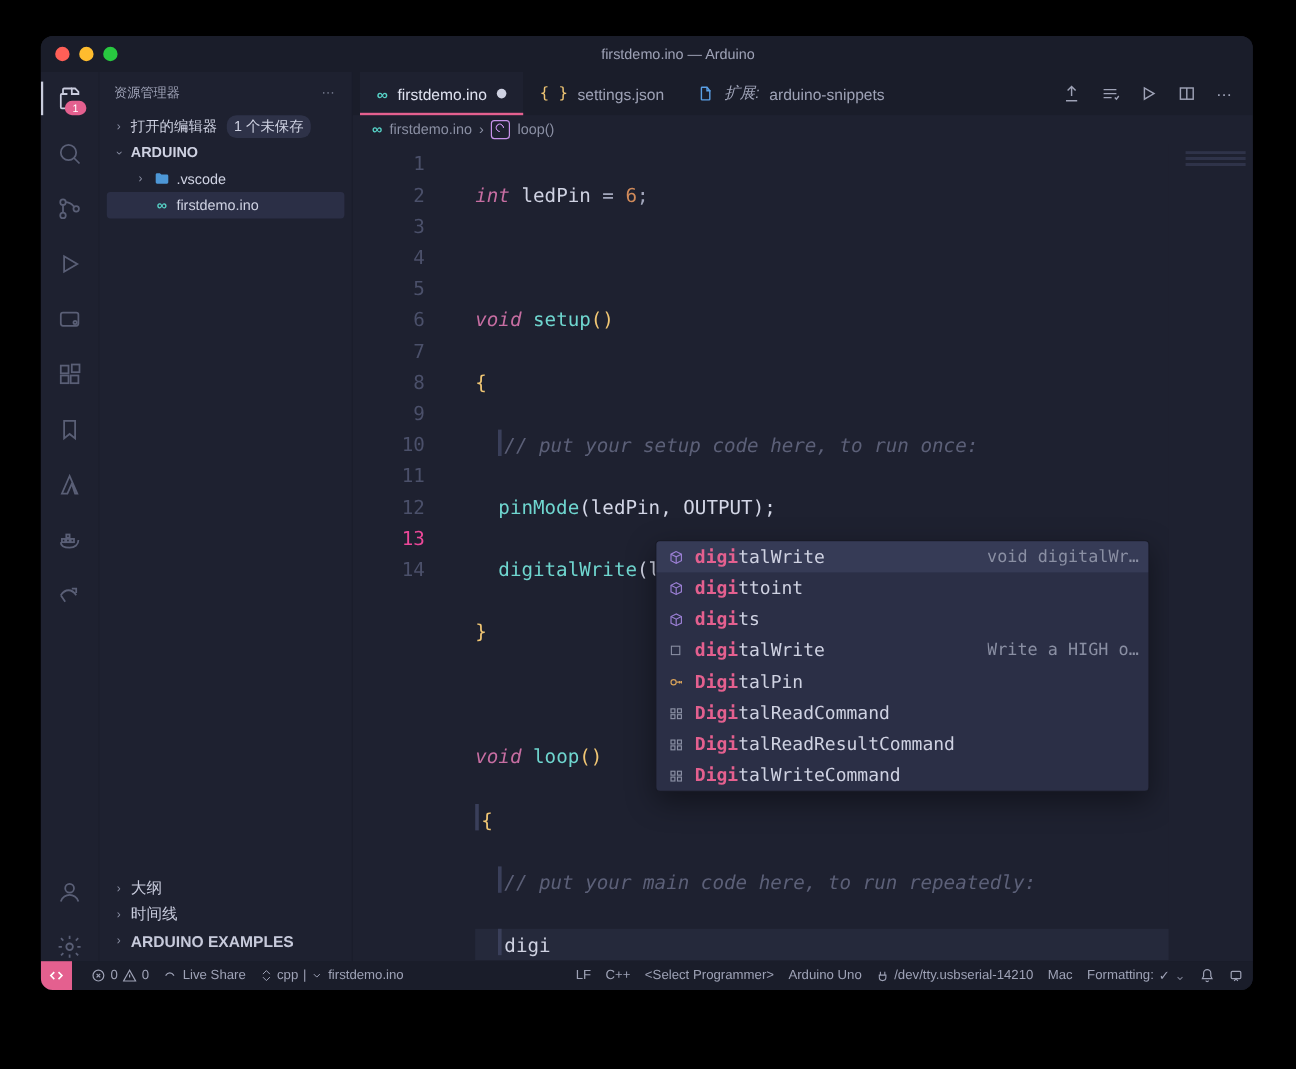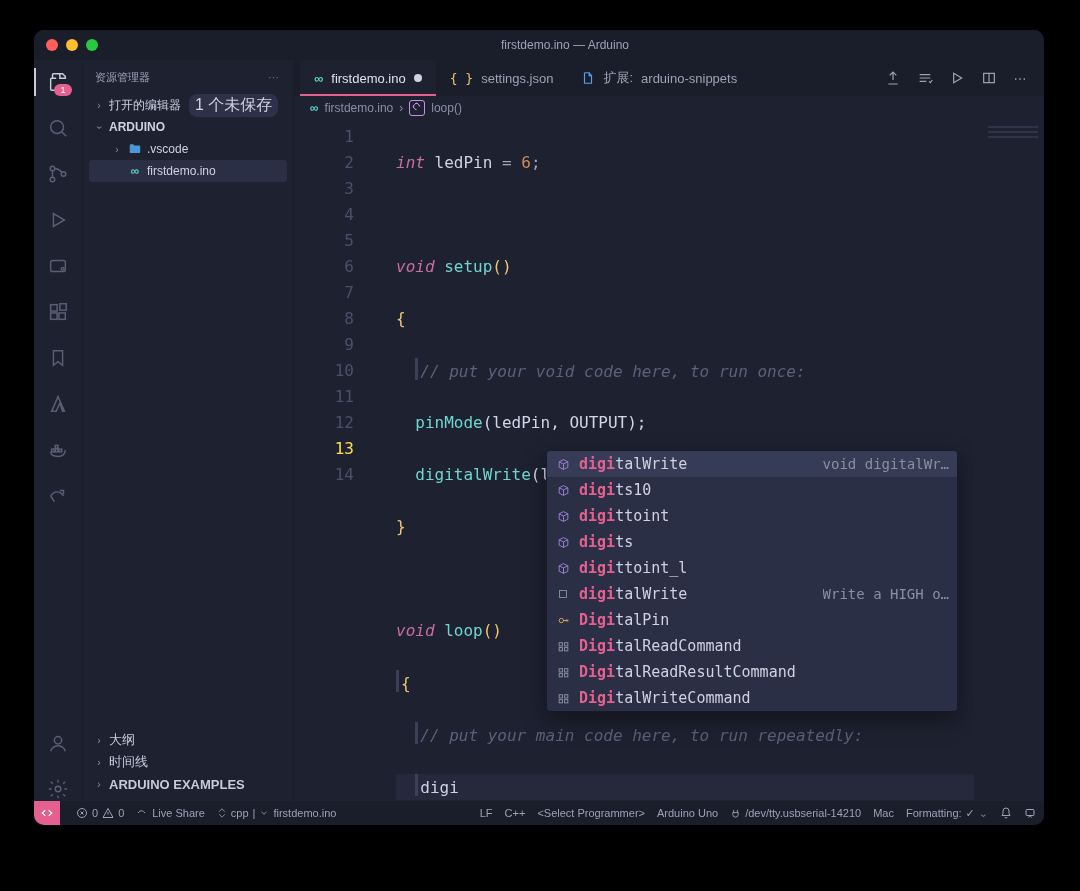--- a/index.html
+++ b/index.html
@@ -51,21 +51,21 @@
   .activitybar .spacer{flex:1;}
   
   .sidebar{width:210px;background:var(--bg);display:flex;flex-direction:column;border-right:1px solid rgba(0,0,0,0.1);min-height:0;justify-content:space-between;}
   .side-header{height:34px;display:flex;align-items:center;padding:0 12px;color:#9ea2b6;font-size:11px;justify-content:space-between;}
   .side-header .dots{color:#6a6f82;letter-spacing:2px;}
   .side-section{padding:0 6px;color:#cfd2e2;font-size:12px;}
   .row{display:flex;align-items:center;gap:4px;height:22px;padding:0 4px;border-radius:3px;}
   .row.sel{background:var(--sel);}
   .row .tw{width:12px;text-align:center;color:#8a8fa3;font-size:10px;}
   .row .ico{width:16px;height:16px;display:inline-flex;align-items:center;justify-content:center;}
-  .badge-save{background:#2e3248;border-radius:8px;padding:1px 6px;font-size:16px;color:#cfd2e2;margin-left:4px;}
+  .badge-save{background:#2e3248;border-radius:8px;padding:1px 6px;font-size:12px;color:#cfd2e2;margin-left:4px;}
   .side-bottom{margin-top:auto;padding:4px 0 6px;}
   .side-bottom .row{padding-left:10px;color:#c7cadb;}
   
   .main{flex:1;display:flex;flex-direction:column;min-width:0;}
   .tabbar{height:36px;background:var(--tabbar);display:flex;align-items:stretch;padding:0 6px;}
   .tab{display:flex;align-items:center;gap:8px;padding:0 14px;color:#9ea2b6;font-size:13px;}
   .tab.active{background:var(--tab-active);color:#dfe2f0;position:relative;}
   .tab.active::after{content:"";position:absolute;left:0;right:0;bottom:0;height:2px;background:var(--accent);}
   .tab .mod{width:8px;height:8px;border-radius:50%;background:#cfd2e2;display:inline-block;}
   .tab .ico-inf{color:var(--teal);font-weight:bold;font-size:13px;}
@@ -76,21 +76,21 @@
   
   .crumbs{height:24px;display:flex;align-items:center;gap:6px;padding:0 16px;color:#8a8fa3;font-size:12px;background:var(--bg);}
   .crumbs .ico-inf{color:var(--teal);font-weight:bold;}
   .crumbs .fn-ico{width:14px;height:14px;border:1.5px solid #c792ea;border-radius:3px;display:inline-block;position:relative;}
   .crumbs .fn-ico::after{content:"";position:absolute;left:3px;top:2px;width:5px;height:5px;border:1.5px solid #c792ea;border-radius:50%;border-right-color:transparent;transform:rotate(45deg);}
   
   .editor-wrap{flex:1;display:flex;min-height:0;position:relative;background:var(--bg);}
   .editor{flex:1;display:flex;overflow:hidden;font-family:ui-monospace,SFMono-Regular,Menlo,Consolas,monospace;font-size:16px;line-height:26px;}
   .gutter{width:60px;text-align:right;padding:4px 14px 0 0;color:#4b506a;user-select:none;}
   .gutter div{height:26px;}
-  .gutter .cur{color:#fde047;}
+  .gutter .cur{color:#ec4899;}
   .code{flex:1;padding-top:4px;white-space:pre;color:var(--pale);position:relative;margin-left:28px;}
   .code .ln{height:26px;}
   .ty{color:var(--type);font-style:italic;}
   .fn{color:var(--ident);}
   .id{color:var(--pale);}
   .op{color:#a2a6bb;}
   .nm{color:var(--num);}
   .pn{color:var(--yellow);}
   .cm{color:var(--cmt);font-style:italic;}
   .cn{color:#d3d6e6;}
@@ -268,21 +268,21 @@
           <span class="ico-json">{ }</span>
           <span>settings.json</span>
         </div>
         <div class="tab">
           <span class="ico-ext">
             <svg width="14" height="14" viewBox="0 0 24 24" fill="none" stroke="currentColor" stroke-width="2">
                 <path d="M14 3H7a1 1 0 0 0-1 1v16a1 1 0 0 0 1 1h10a1 1 0 0 0 1-1V8z"></path>
                 <path d="M14 3v5h5"></path>
               </svg>
           </span>
-          <span style="">扩展: </span>
+          <span style="font-style:italic;">扩展: </span>
             <span style="">arduino-snippets</span>
         </div>
         <div class="right">
           <span class="icon-btn">
               <svg width="16" height="16" viewBox="0 0 24 24" fill="none" stroke="currentColor" stroke-width="1.8">
                 <path d="M12 3v12m-5-7 5-5 5 5M5 21h14"></path>
               </svg>
             </span>
           <span class="icon-btn">
               <svg width="16" height="16" viewBox="0 0 24 24" fill="none" stroke="currentColor" stroke-width="1.8">
@@ -328,48 +328,42 @@
               <div>11</div>
               <div>12</div>
               <div class="cur">13</div>
               <div>14</div>
           </div>
           <div class="code">
 <div class="ln"><span class="ty">int</span> <span class="id">ledPin</span><span class="op"> = </span><span class="nm">6</span><span class="op">;</span></div>
 <div class="ln"></div>
 <div class="ln"><span class="ty">void</span> <span class="fn">setup</span><span class="pn">()</span></div>
 <div class="ln"><span class="pn">{</span></div>
-<div class="ln">  <span class="br"></span><span class="cm">// put your void code here, to run once:</span></div>
+<div class="ln">  <span class="br"></span><span class="cm">// put your setup code here, to run once:</span></div>
 <div class="ln">  <span class="fn">pinMode</span><span class="cn">(ledPin, OUTPUT);</span></div>
 <div class="ln">  <span class="fn">digitalWrite</span><span class="cn">(ledPin, HIGH);</span></div>
 <div class="ln"><span class="pn">}</span></div>
 <div class="ln"></div>
 <div class="ln"><span class="ty">void</span> <span class="fn">loop</span><span class="pn">()</span></div>
 <div class="ln"><span class="br"></span><span class="pn">{</span></div>
 <div class="ln">  <span class="br"></span><span class="cm">// put your main code here, to run repeatedly:</span></div>
 <div class="ln curline">  <span class="br"></span><span class="id">digi</span></div>
 
 
             
             <div class="ac" id="ac"><div class="ac-row sel"><span class="ac-ico"><svg width="13" height="13" viewBox="0 0 24 24" fill="none" stroke="#9b7fd4" stroke-width="1.8">
                       <path d="M12 3 4 7v10l8 4 8-4V7z"></path>
                       <path d="M4 7l8 4 8-4M12 11v10"></path>
                     </svg></span><span class="ac-label"><span class="m">digi</span>talWrite</span><span class="ac-hint">void digitalWr…</span></div><div class="ac-row"><span class="ac-ico"><svg width="13" height="13" viewBox="0 0 24 24" fill="none" stroke="#9b7fd4" stroke-width="1.8">
                       <path d="M12 3 4 7v10l8 4 8-4V7z"></path>
                       <path d="M4 7l8 4 8-4M12 11v10"></path>
-                    </svg></span><span class="ac-label"><span class="m">digi</span>ts10</span></div><div class="ac-row"><span class="ac-ico"><svg width="13" height="13" viewBox="0 0 24 24" fill="none" stroke="#9b7fd4" stroke-width="1.8">
-                      <path d="M12 3 4 7v10l8 4 8-4V7z"></path>
-                      <path d="M4 7l8 4 8-4M12 11v10"></path>
                     </svg></span><span class="ac-label"><span class="m">digi</span>ttoint</span></div><div class="ac-row"><span class="ac-ico"><svg width="13" height="13" viewBox="0 0 24 24" fill="none" stroke="#9b7fd4" stroke-width="1.8">
                       <path d="M12 3 4 7v10l8 4 8-4V7z"></path>
                       <path d="M4 7l8 4 8-4M12 11v10"></path>
-                    </svg></span><span class="ac-label"><span class="m">digi</span>ts</span></div><div class="ac-row"><span class="ac-ico"><svg width="13" height="13" viewBox="0 0 24 24" fill="none" stroke="#9b7fd4" stroke-width="1.8">
-                      <path d="M12 3 4 7v10l8 4 8-4V7z"></path>
-                      <path d="M4 7l8 4 8-4M12 11v10"></path>
-                    </svg></span><span class="ac-label"><span class="m">digi</span>ttoint_l</span></div><div class="ac-row"><span class="ac-ico"><svg width="12" height="12" viewBox="0 0 24 24" fill="none" stroke="#8a8fa3" stroke-width="1.8">
+                    </svg></span><span class="ac-label"><span class="m">digi</span>ts</span></div><div class="ac-row"><span class="ac-ico"><svg width="12" height="12" viewBox="0 0 24 24" fill="none" stroke="#8a8fa3" stroke-width="1.8">
                       <rect x="5" y="5" width="14" height="14"></rect>
                     </svg></span><span class="ac-label"><span class="m">digi</span>talWrite</span><span class="ac-hint">Write a HIGH o…</span></div><div class="ac-row"><span class="ac-ico"><svg width="13" height="13" viewBox="0 0 24 24" fill="none" stroke="#d6a15a" stroke-width="1.8">
                       <circle cx="8" cy="12" r="4"></circle>
                       <path d="M12 12h8m-3-2v4m3-4v4"></path>
                     </svg></span><span class="ac-label"><span class="m">Digi</span>talPin</span></div><div class="ac-row"><span class="ac-ico"><svg width="13" height="13" viewBox="0 0 24 24" fill="none" stroke="#8a8fa3" stroke-width="1.8">
                       <rect x="4" y="5" width="6" height="6"></rect>
                       <rect x="14" y="5" width="6" height="6"></rect>
                       <rect x="4" y="14" width="6" height="6"></rect>
                       <rect x="14" y="14" width="6" height="6"></rect>
                     </svg></span><span class="ac-label"><span class="m">Digi</span>talReadCommand</span></div><div class="ac-row"><span class="ac-ico"><svg width="13" height="13" viewBox="0 0 24 24" fill="none" stroke="#8a8fa3" stroke-width="1.8">

